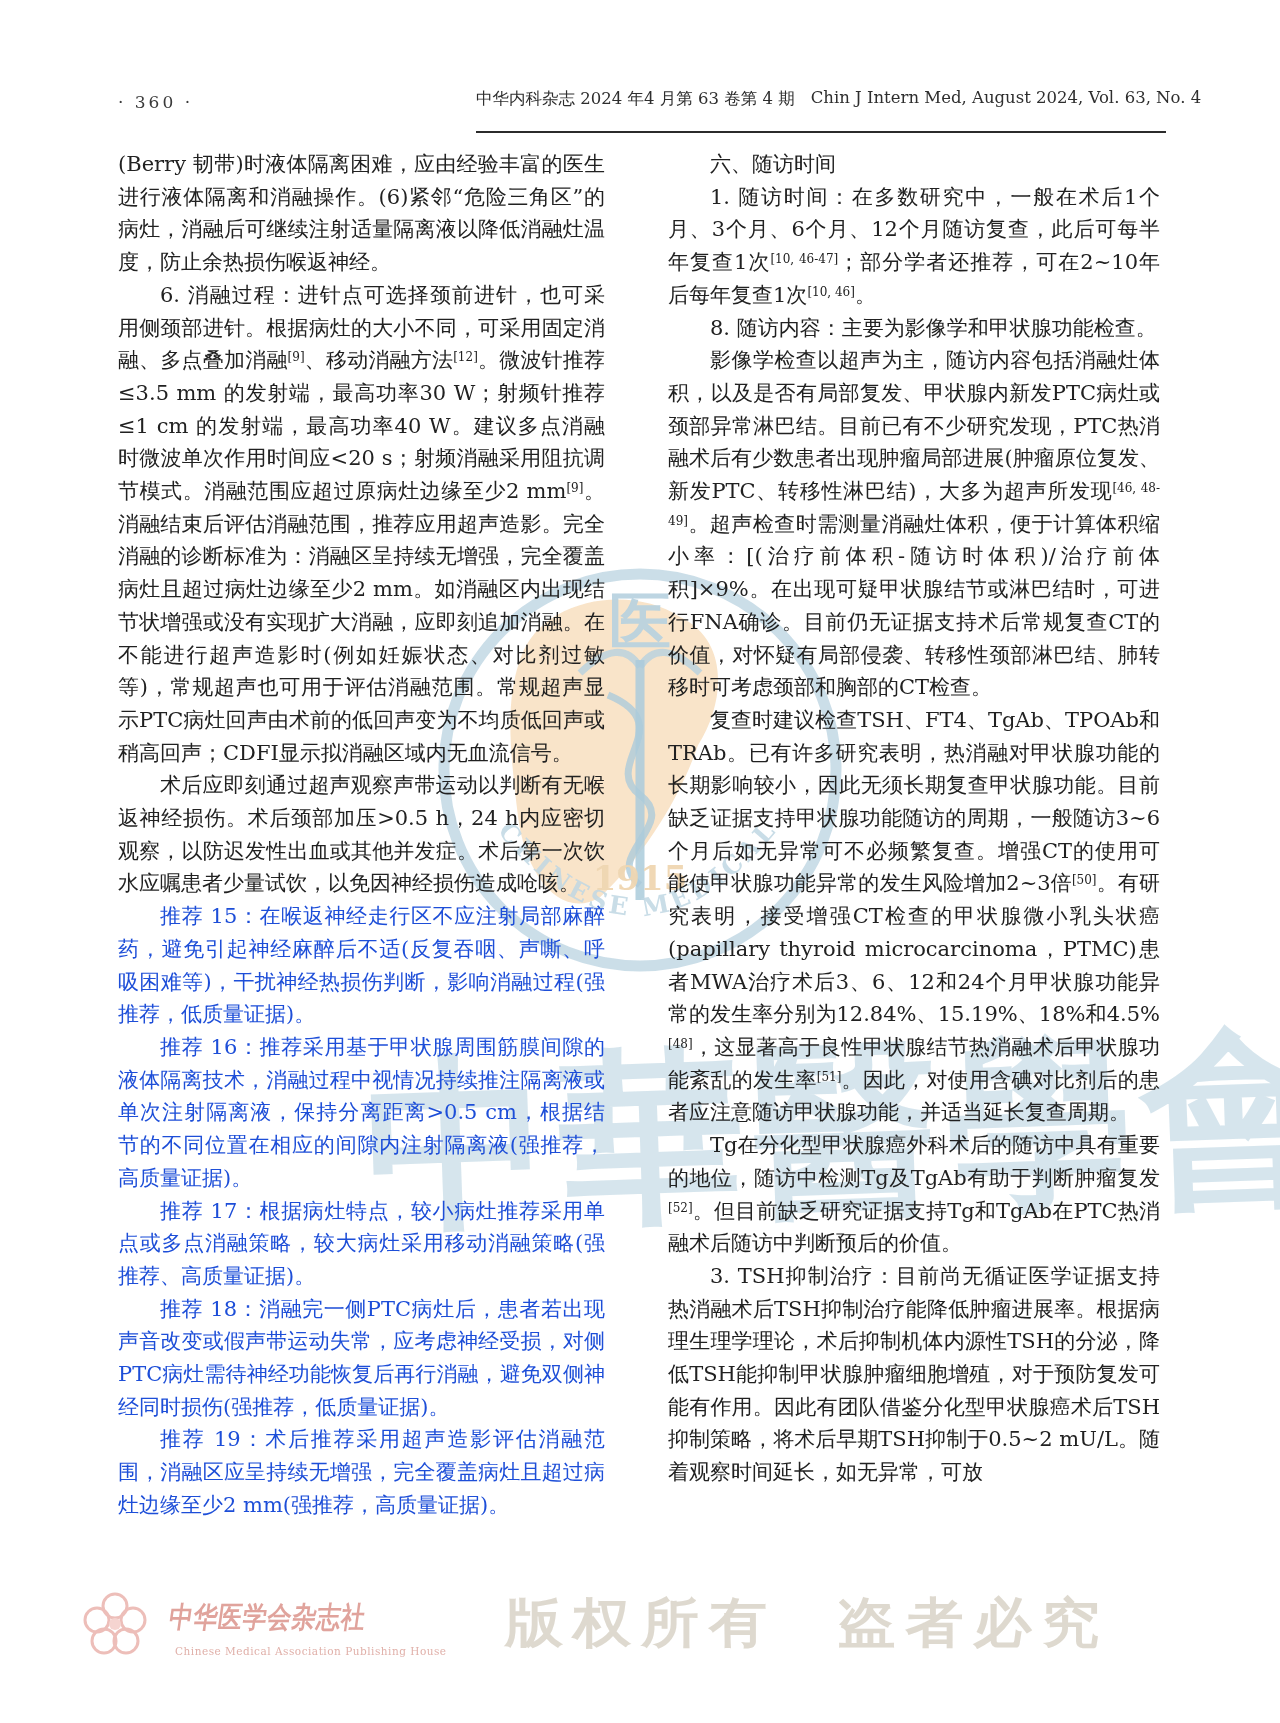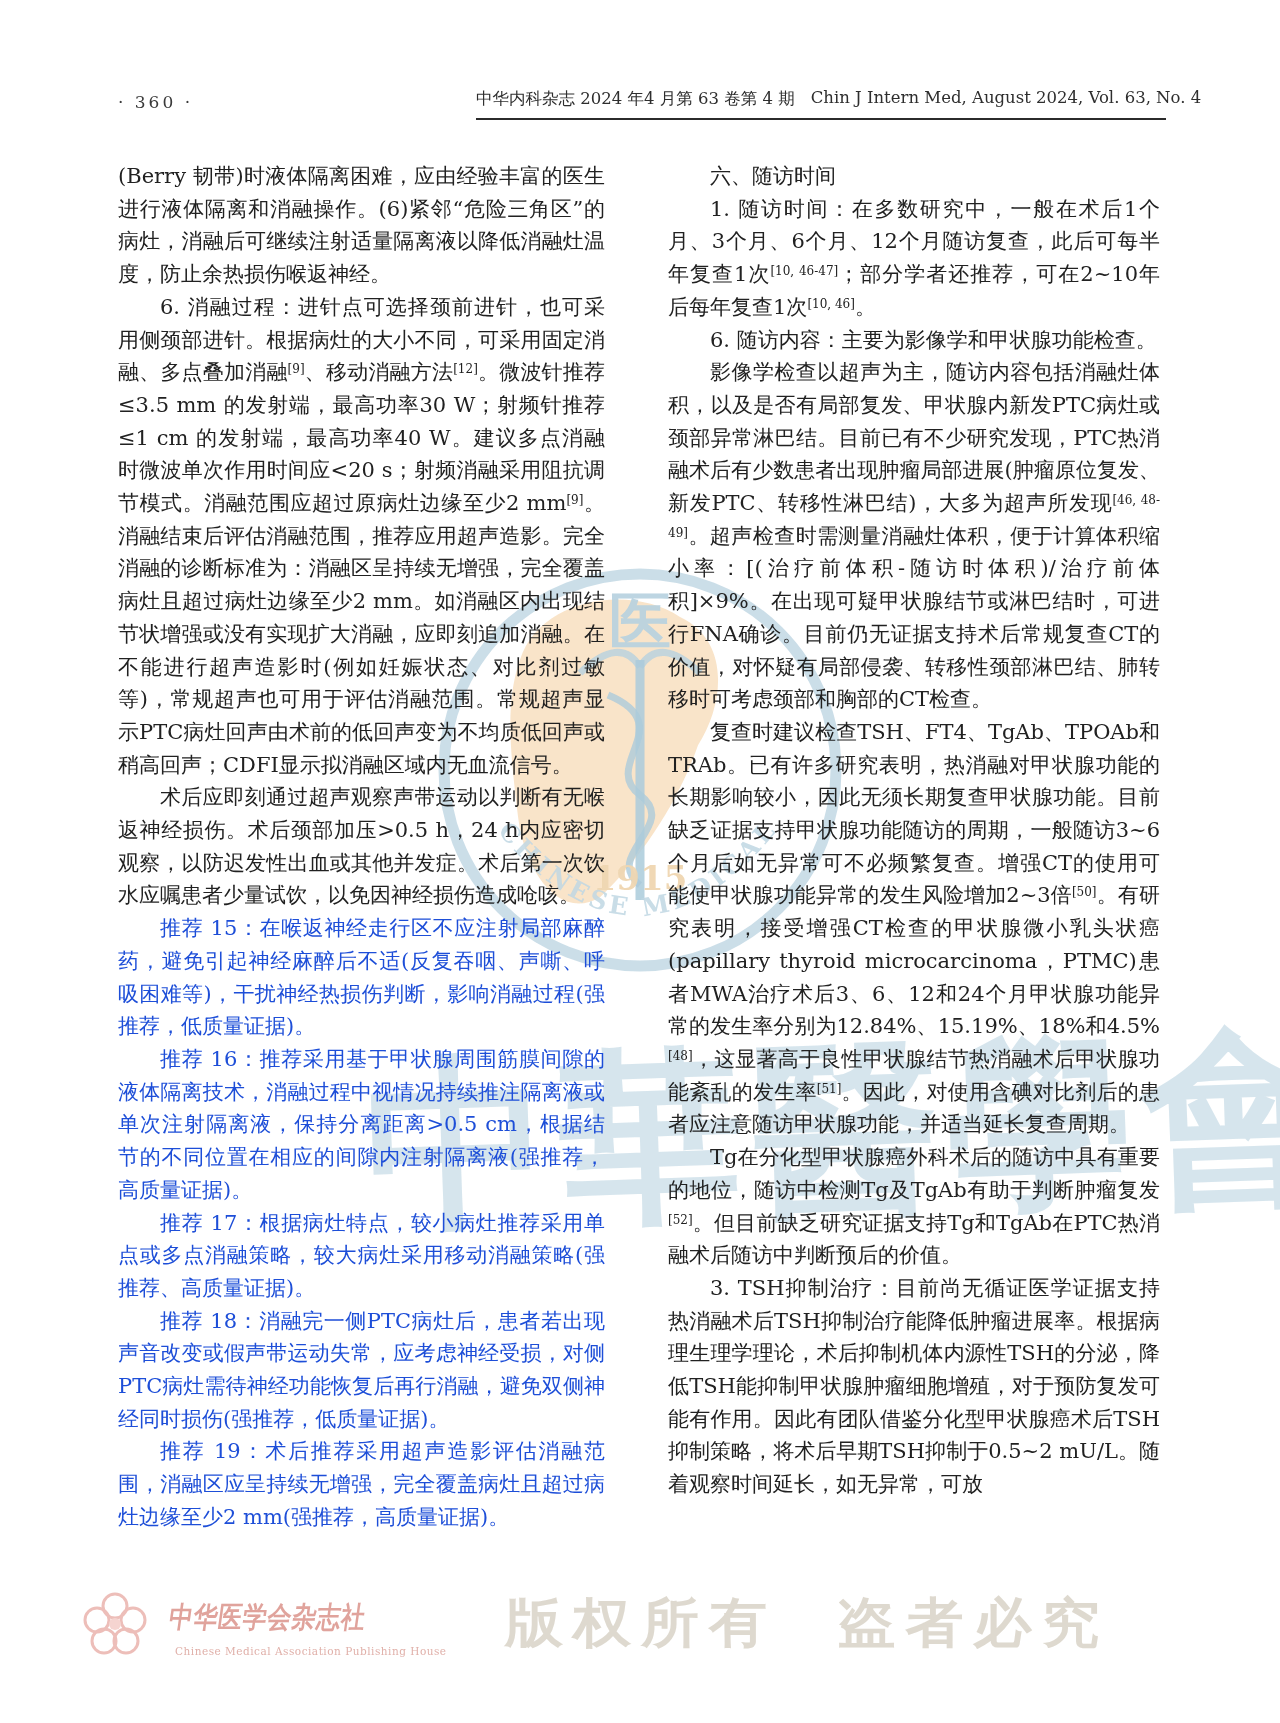--- a/index.html
+++ b/index.html
@@ -8,26 +8,26 @@
     font-family:"DejaVu Serif","Liberation Serif",serif;color:#222;
     overflow:hidden;
   }
   
   .page-num{
     position:absolute;left:118px;top:92px;font-size:17px;color:#3a3a3a;
     letter-spacing:3px;z-index:3;
   }
   .journal-line{
     position:absolute;left:476px;top:88px;width:690px;z-index:3;
-    border-bottom:2px solid #2b2b2b;padding-bottom:8px;
+    border-bottom:2px solid #2b2b2b;padding-bottom:21px;
     font-size:16.5px;color:#2e2e2e;white-space:nowrap;display:flex;gap:16px;
   }
   
   .col{
-    position:absolute;top:160px;z-index:2;text-align:justify;
+    position:absolute;top:148px;z-index:2;text-align:justify;
     font-size:21px;line-height:32.7px;color:#212121;
   }
   .col-left{left:118px;width:487px;}
   .col-right{left:668px;width:492px;}
   .col p{margin:0;}
   .col p.indent{text-indent:2em;}
   .col p.bold{font-weight:400;color:#1d4ed8;}
   .col sup{font-size:12px;vertical-align:6px;line-height:0;}
   
   .wm{position:absolute;z-index:1;pointer-events:none;}
@@ -117,18 +117,18 @@
     <p class="indent "><span>术后应即刻通过超声观察声带运动以判断有无喉返神经损伤。术后颈部加压&gt;0.5 h，24 h内应密切观察，以防迟发性出血或其他并发症。术后第一次饮水应嘱患者少量试饮，以免因神经损伤造成呛咳。</span></p>
     <p class="indent bold"><span>推荐 15：在喉返神经走行区不应注射局部麻醉药，避免引起神经麻醉后不适(反复吞咽、声嘶、呼吸困难等)，干扰神经热损伤判断，影响消融过程(强推荐，低质量证据)。</span></p>
     <p class="indent bold"><span>推荐 16：推荐采用基于甲状腺周围筋膜间隙的液体隔离技术，消融过程中视情况持续推注隔离液或单次注射隔离液，保持分离距离&gt;0.5 cm，根据结节的不同位置在相应的间隙内注射隔离液(强推荐，高质量证据)。</span></p>
     <p class="indent bold"><span>推荐 17：根据病灶特点，较小病灶推荐采用单点或多点消融策略，较大病灶采用移动消融策略(强推荐、高质量证据)。</span></p>
     <p class="indent bold"><span>推荐 18：消融完一侧PTC病灶后，患者若出现声音改变或假声带运动失常，应考虑神经受损，对侧PTC病灶需待神经功能恢复后再行消融，避免双侧神经同时损伤(强推荐，低质量证据)。</span></p>
     <p class="indent bold"><span>推荐 19：术后推荐采用超声造影评估消融范围，消融区应呈持续无增强，完全覆盖病灶且超过病灶边缘至少2 mm(强推荐，高质量证据)。</span></p>
   </div>
 <div class="col col-right">
     <p class="indent "><span>六、随访时间</span></p>
     <p class="indent "><span>1. 随访时间：在多数研究中，一般在术后1个月、3个月、6个月、12个月随访复查，此后可每半年复查1次</span><sup>[10, 46-47]</sup><span>；部分学者还推荐，可在2~10年后每年复查1次</span><sup>[10, 46]</sup><span>。</span></p>
-    <p class="indent "><span>6. 随访内容：主要为影像学和甲状腺功能检查。</span></p>
+    <p class="indent "><span>8. 随访内容：主要为影像学和甲状腺功能检查。</span></p>
     <p class="indent "><span>影像学检查以超声为主，随访内容包括消融灶体积，以及是否有局部复发、甲状腺内新发PTC病灶或颈部异常淋巴结。目前已有不少研究发现，PTC热消融术后有少数患者出现肿瘤局部进展(肿瘤原位复发、新发PTC、转移性淋巴结)，大多为超声所发现</span><sup>[46, 48-49]</sup><span>。超声检查时需测量消融灶体积，便于计算体积缩小率：[(治疗前体积-随访时体积)/治疗前体积]×9%。在出现可疑甲状腺结节或淋巴结时，可进行FNA确诊。目前仍无证据支持术后常规复查CT的价值，对怀疑有局部侵袭、转移性颈部淋巴结、肺转移时可考虑颈部和胸部的CT检查。</span></p>
     <p class="indent "><span>复查时建议检查TSH、FT4、TgAb、TPOAb和TRAb。已有许多研究表明，热消融对甲状腺功能的长期影响较小，因此无须长期复查甲状腺功能。目前缺乏证据支持甲状腺功能随访的周期，一般随访3~6个月后如无异常可不必频繁复查。增强CT的使用可能使甲状腺功能异常的发生风险增加2~3倍</span><sup>[50]</sup><span>。有研究表明，接受增强CT检查的甲状腺微小乳头状癌(papillary thyroid microcarcinoma，PTMC)患者MWA治疗术后3、6、12和24个月甲状腺功能异常的发生率分别为12.84%、15.19%、18%和4.5%</span><sup>[48]</sup><span>，这显著高于良性甲状腺结节热消融术后甲状腺功能紊乱的发生率</span><sup>[51]</sup><span>。因此，对使用含碘对比剂后的患者应注意随访甲状腺功能，并适当延长复查周期。</span></p>
     <p class="indent "><span>Tg在分化型甲状腺癌外科术后的随访中具有重要的地位，随访中检测Tg及TgAb有助于判断肿瘤复发</span><sup>[52]</sup><span>。但目前缺乏研究证据支持Tg和TgAb在PTC热消融术后随访中判断预后的价值。</span></p>
     <p class="indent "><span>3. TSH抑制治疗：目前尚无循证医学证据支持热消融术后TSH抑制治疗能降低肿瘤进展率。根据病理生理学理论，术后抑制机体内源性TSH的分泌，降低TSH能抑制甲状腺肿瘤细胞增殖，对于预防复发可能有作用。因此有团队借鉴分化型甲状腺癌术后TSH抑制策略，将术后早期TSH抑制于0.5~2 mU/L。随着观察时间延长，如无异常，可放</span></p>
   </div>
 
 </body></html>

